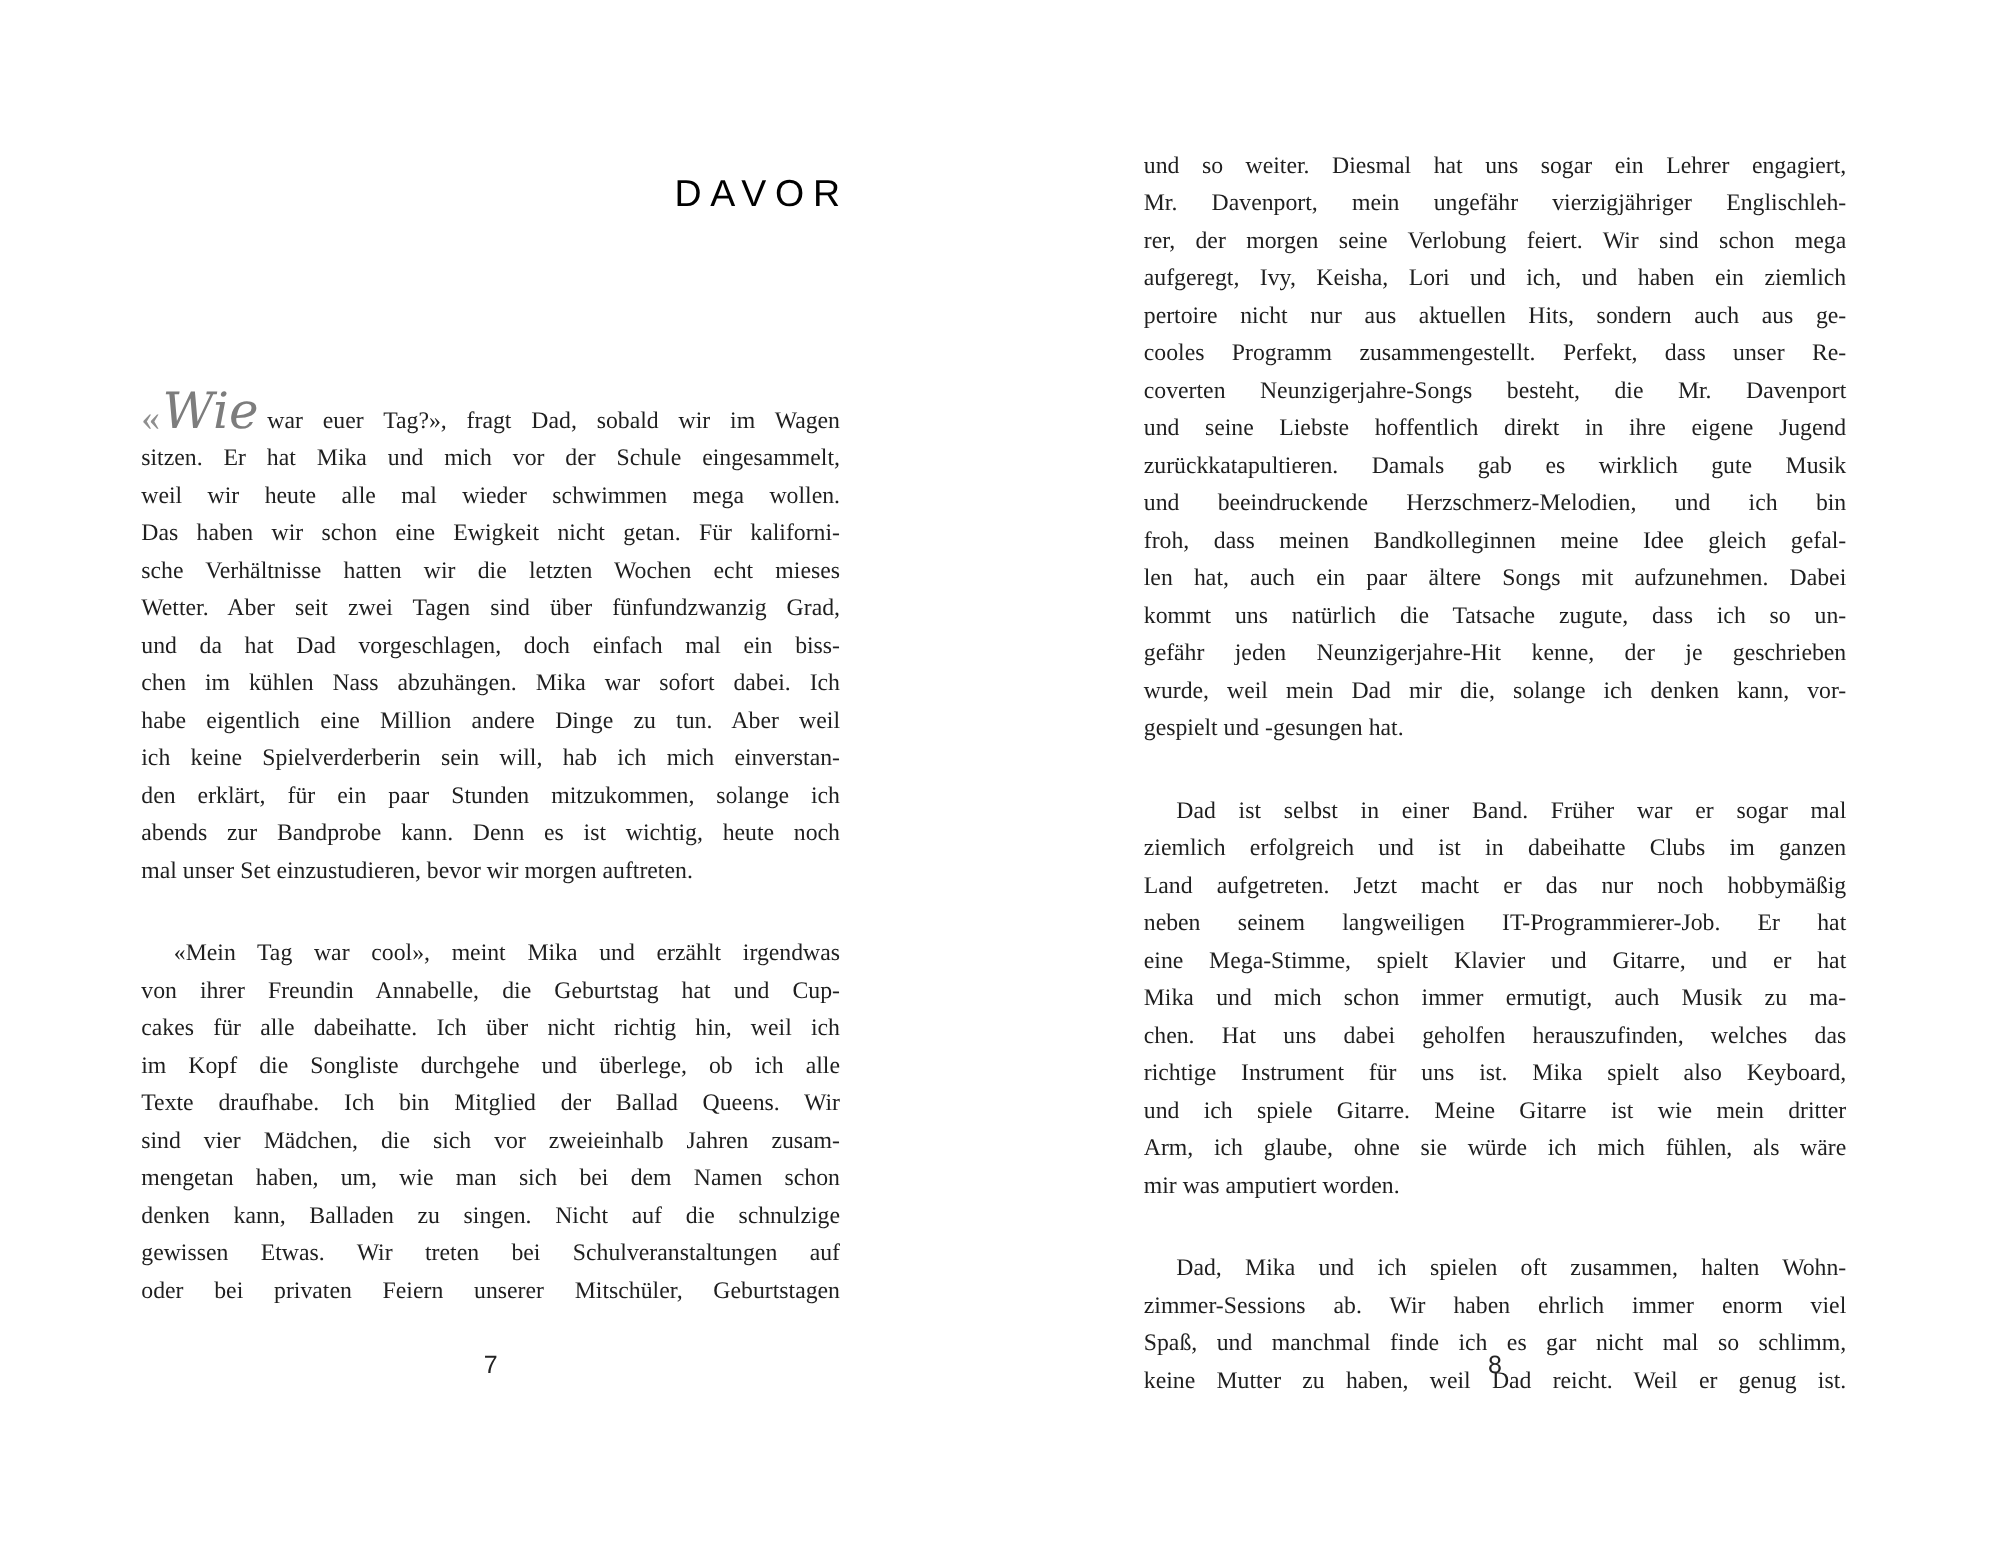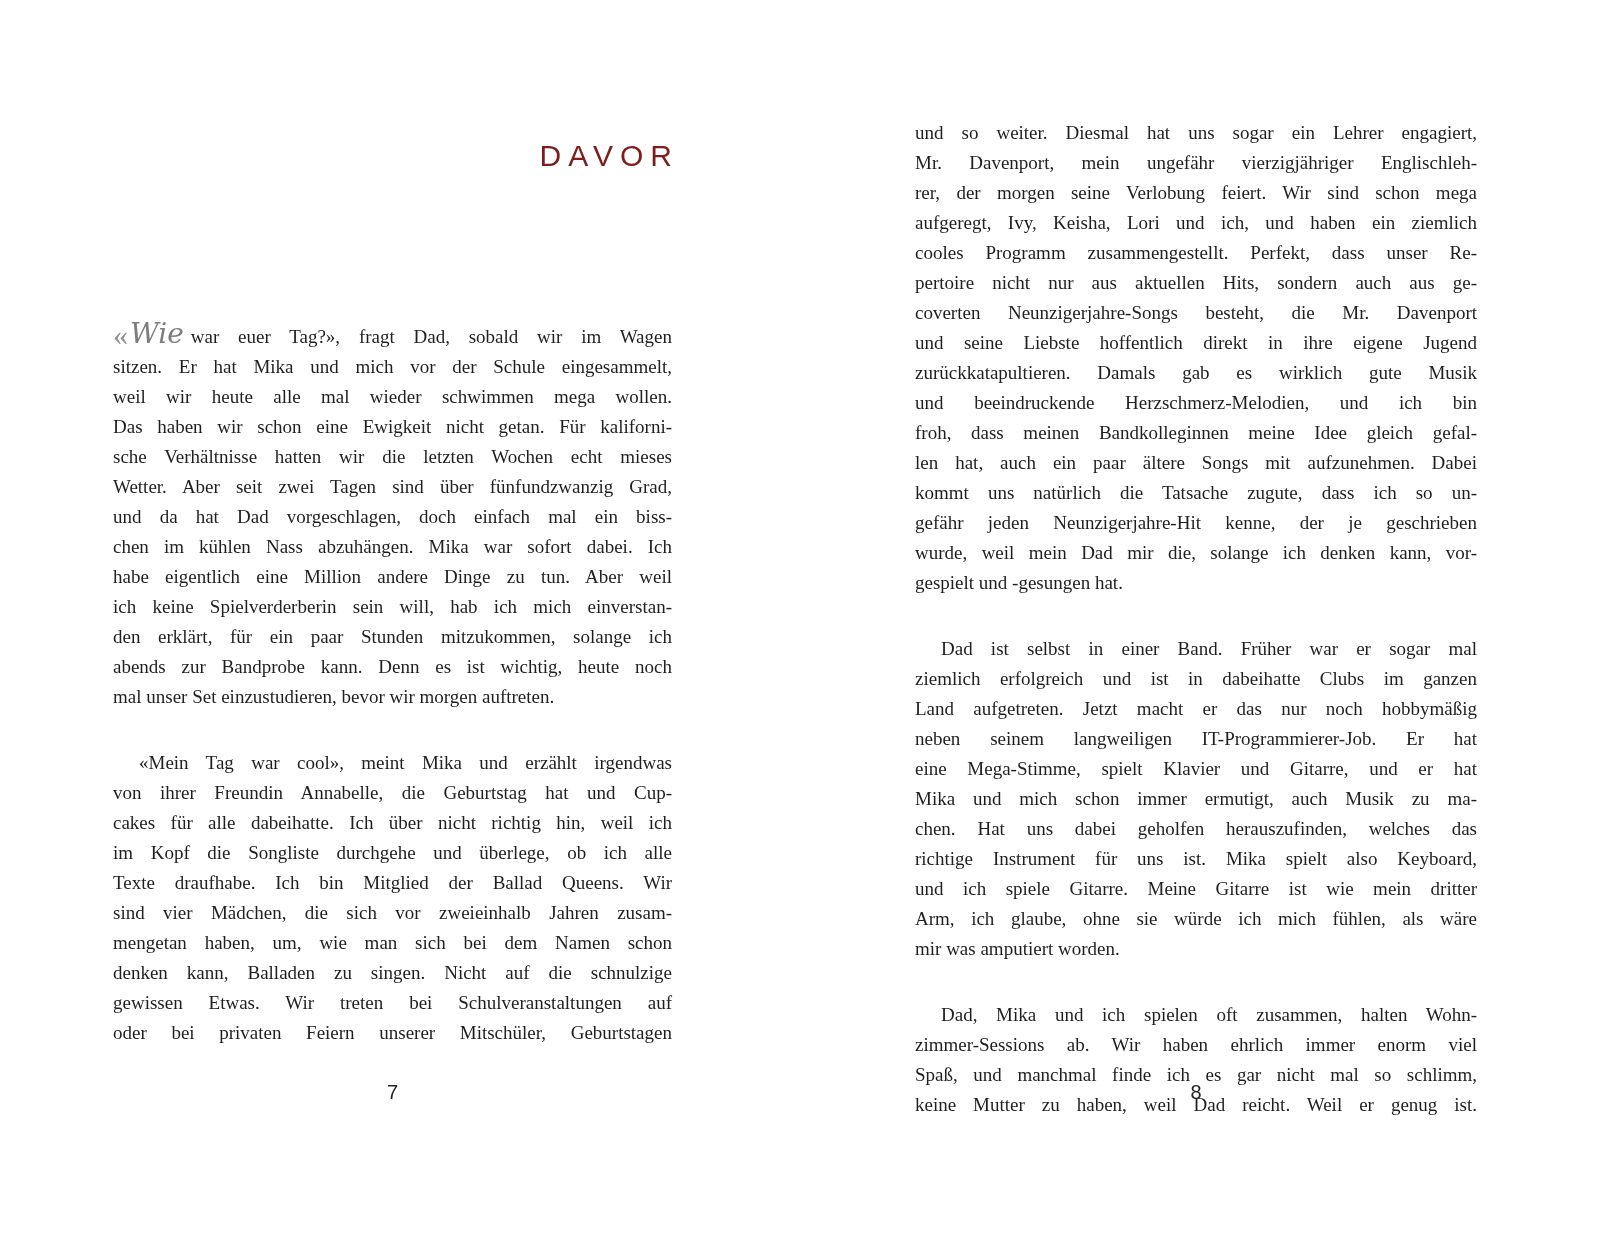--- a/index.html
+++ b/index.html
@@ -20,21 +20,21 @@
     position: absolute;
     top: 141px;
     right: 0;
     margin: 0;
     margin-right: -7px; 
     font-family: "Liberation Sans", sans-serif;
     font-weight: 400;
     font-size: 30px;
     line-height: 1;
     letter-spacing: 7px;
-    color: #7f1d1d;
+    color: #000000;
   }
 
   .body-text { position: absolute; left: 0; width: 100%; }
   .page-left  .body-text { top: 322px; }
   .page-right .body-text { top: 118px; }
 
   .line {
     height: 30px;
     line-height: 30px;
     font-size: 19px;
@@ -50,21 +50,21 @@
     font-family: "Liberation Serif", serif;
     font-size: 30px;
     line-height: 0;
     color: #8f8f8f;
     vertical-align: -2px;
     margin-right: 2px;
   }
   .drop-word {
     font-family: "DejaVu Serif", "Liberation Serif", serif;
     font-style: italic;
-    font-size: 28px;
+    font-size: 40px;
     line-height: 0;
     color: #7d7d7d;
     margin-right: 7px;
   }
 
   .folio {
     position: absolute;
     top: 1080px;
     left: 0;
     width: 100%;
@@ -109,22 +109,22 @@
       </div>
     <div class="folio">7</div>
   </section>
 
   <section class="page page-right">
     <div class="body-text" id="right-body">
         <div class="line">und so weiter. Diesmal hat uns sogar ein Lehrer engagiert,</div>
         <div class="line">Mr. Davenport, mein ungefähr vierzigjähriger Englischleh-</div>
         <div class="line">rer, der morgen seine Verlobung feiert. Wir sind schon mega</div>
         <div class="line">aufgeregt, Ivy, Keisha, Lori und ich, und haben ein ziemlich</div>
+        <div class="line">pertoire nicht nur aus aktuellen Hits, sondern auch aus ge-</div>
         <div class="line">cooles Programm zusammengestellt. Perfekt, dass unser Re-</div>
-        <div class="line">pertoire nicht nur aus aktuellen Hits, sondern auch aus ge-</div>
         <div class="line">coverten Neunzigerjahre-Songs besteht, die Mr. Davenport</div>
         <div class="line">und seine Liebste hoffentlich direkt in ihre eigene Jugend</div>
         <div class="line">zurückkatapultieren. Damals gab es wirklich gute Musik</div>
         <div class="line">und beeindruckende Herzschmerz-Melodien, und ich bin</div>
         <div class="line">froh, dass meinen Bandkolleginnen meine Idee gleich gefal-</div>
         <div class="line">len hat, auch ein paar ältere Songs mit aufzunehmen. Dabei</div>
         <div class="line">kommt uns natürlich die Tatsache zugute, dass ich so un-</div>
         <div class="line">gefähr jeden Neunzigerjahre-Hit kenne, der je geschrieben</div>
         <div class="line">wurde, weil mein Dad mir die, solange ich denken kann, vor-</div>
         <div class="line para-end">gespielt und -gesungen hat.</div>

